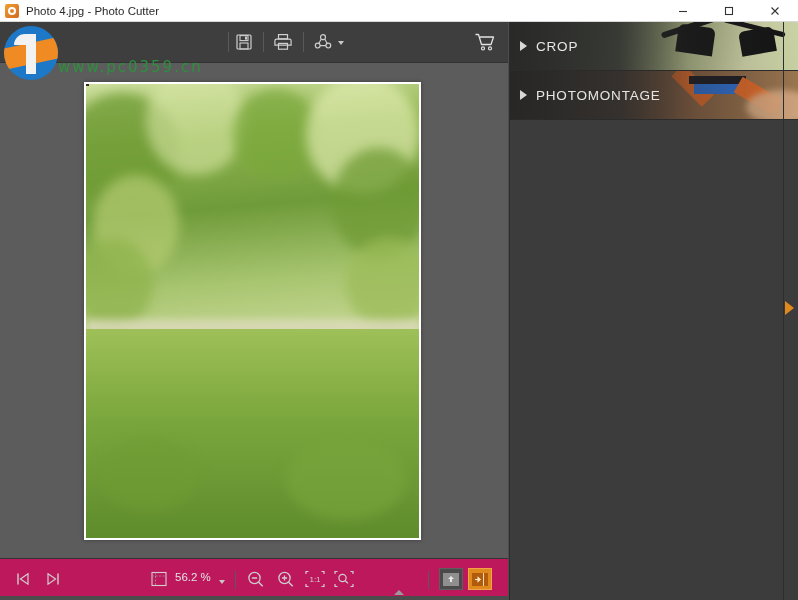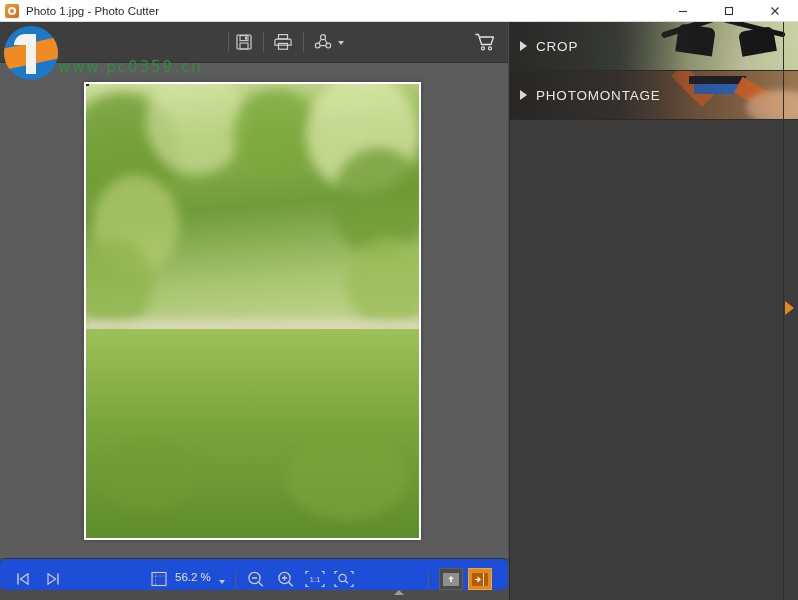--- a/index.html
+++ b/index.html
@@ -86,41 +86,41 @@
   .bg-crop .hand{position:absolute;background:#141414;border-radius:3px;}
   .bg-cut{background:linear-gradient(90deg,#6b6b6b 0%,#8d8d8d 30%,#c8c4bb 55%,#d8cfc0 75%,#e6d98f 100%);}
   .bg-pm{background:linear-gradient(90deg,#4a3626 0%,#6b4a32 35%,#8a6242 65%,#a07a52 100%);}
 
   .expander{position:absolute;right:4px;top:301px;width:0;height:0;
             border-top:7px solid transparent;border-bottom:7px solid transparent;
             border-left:9px solid #e08a1e;}
   .rsep{position:absolute;right:14px;top:22px;width:1px;height:578px;background:#2e2e2e;}
 
   
-  .statusbar{position:absolute;left:0;top:558px;width:508px;height:32px;background:#1d4ed8;
-             border-top:1px solid #333;box-sizing:border-box;border-radius:6px;}
+  .statusbar{position:absolute;left:0;top:558px;width:508px;height:38px;background:#be185d;
+             border-top:1px solid #333;box-sizing:border-box;}
   .sbtn{position:absolute;top:7px;height:26px;cursor:default;}
   .sbtn svg{position:absolute;left:50%;top:50%;transform:translate(-50%,-50%);}
   .zoomval{position:absolute;left:175px;top:12px;font-size:11.5px;color:#e2e2e2;white-space:nowrap;}
   .ssep{position:absolute;top:12px;width:1px;height:18px;background:#5a5a5a;}
   .vbtn{position:absolute;top:9px;width:24px;height:22px;box-sizing:border-box;cursor:default;}
   .vbtn.on{background:#e08a1e;border:1px solid #f0a34a;}
   .vbtn.off{background:#4a4a4a;border:1px solid #5e5e5e;}
   .scroll-mark{position:absolute;left:394px;top:590px;width:0;height:0;
                border-left:5px solid transparent;border-right:5px solid transparent;
                border-bottom:5px solid #9a9a9a;}
 </style>
 </head>
 <body>
 
 <div id="app">
 
   <div class="titlebar">
     <div class="tb-icon"></div>
-    <div class="tb-title">Photo 1.jpg - Photo Cutter</div>
+    <div class="tb-title">Photo 4.jpg - Photo Cutter</div>
 
     <div class="wbtn" id="w-min">
       <svg width="12" height="12" viewBox="0 0 12 12">
           <path d="M2 6.5h8" stroke="#333" stroke-width="1.1" fill="none"></path>
         </svg>
     </div>
     <div class="wbtn" id="w-max">
       <svg width="12" height="12" viewBox="0 0 12 12">
           <rect x="2.5" y="2.5" width="7" height="7" stroke="#333" stroke-width="1.1" fill="none"></rect>
         </svg>

